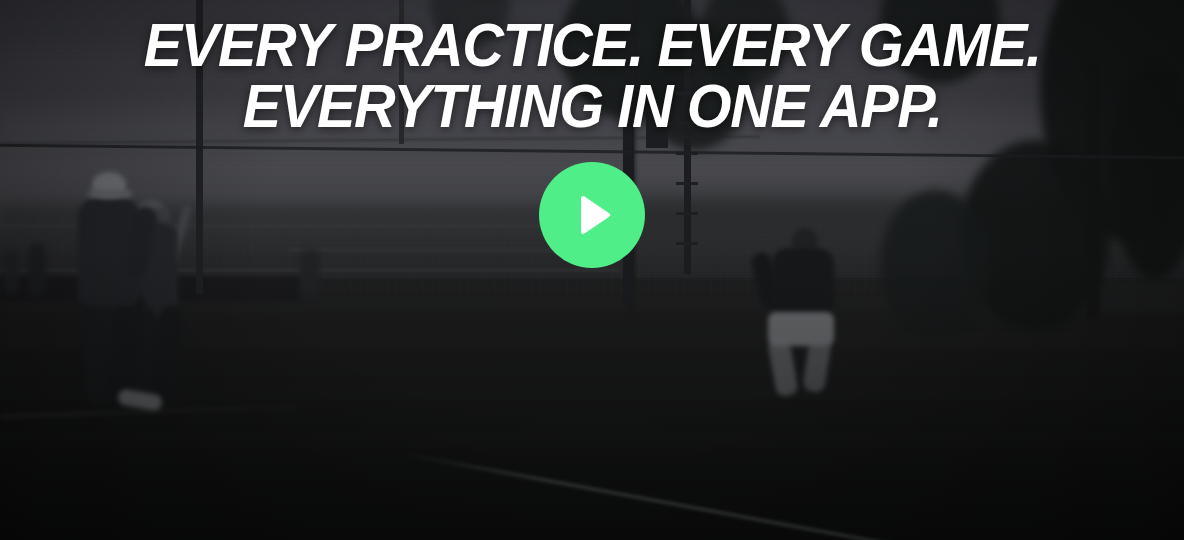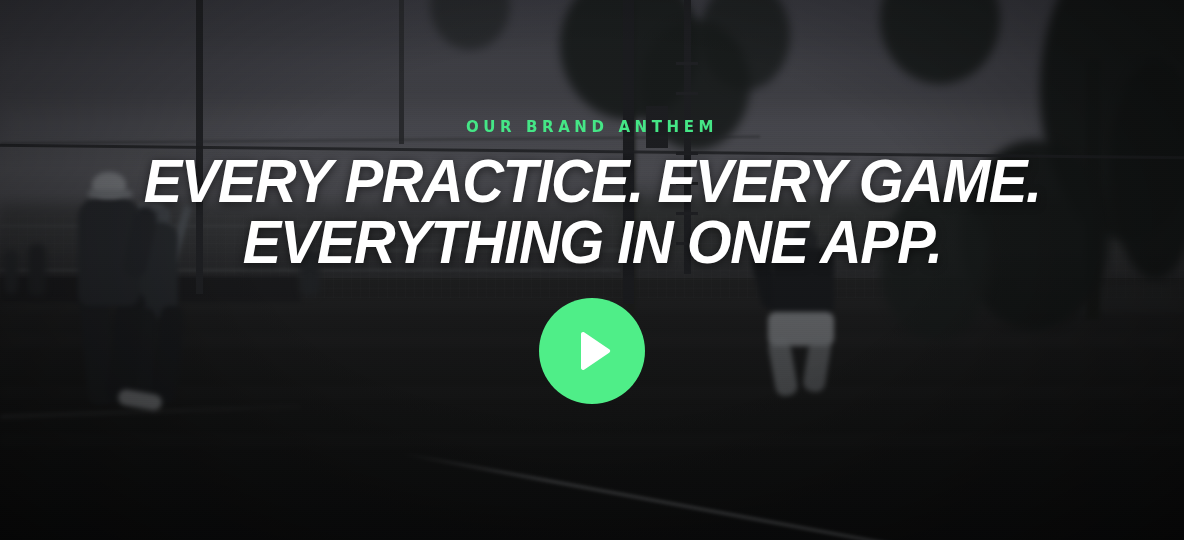--- a/index.html
+++ b/index.html
@@ -346,21 +346,20 @@
     <div class="chalk-far"></div>
     <div class="chalk"></div>
 
     <div class="dim"></div>
     <div class="vignette"></div>
     <div class="grain"></div>
   </div>
 
   <div class="content">
 
-    <div class="eyebrow">OUR BRAND ANTHEM</div>
 
     <h1 class="headline">
       <span class="hl">EVERY PRACTICE. EVERY GAME.</span>
       <span class="hl">EVERYTHING IN ONE APP.</span>
     </h1>
 
     <div class="play-wrap">
       <button class="play-btn" type="button" aria-label="Play brand anthem video">
         <span>
           <svg width="34" height="40" viewBox="0 0 34 40" aria-hidden="true">

